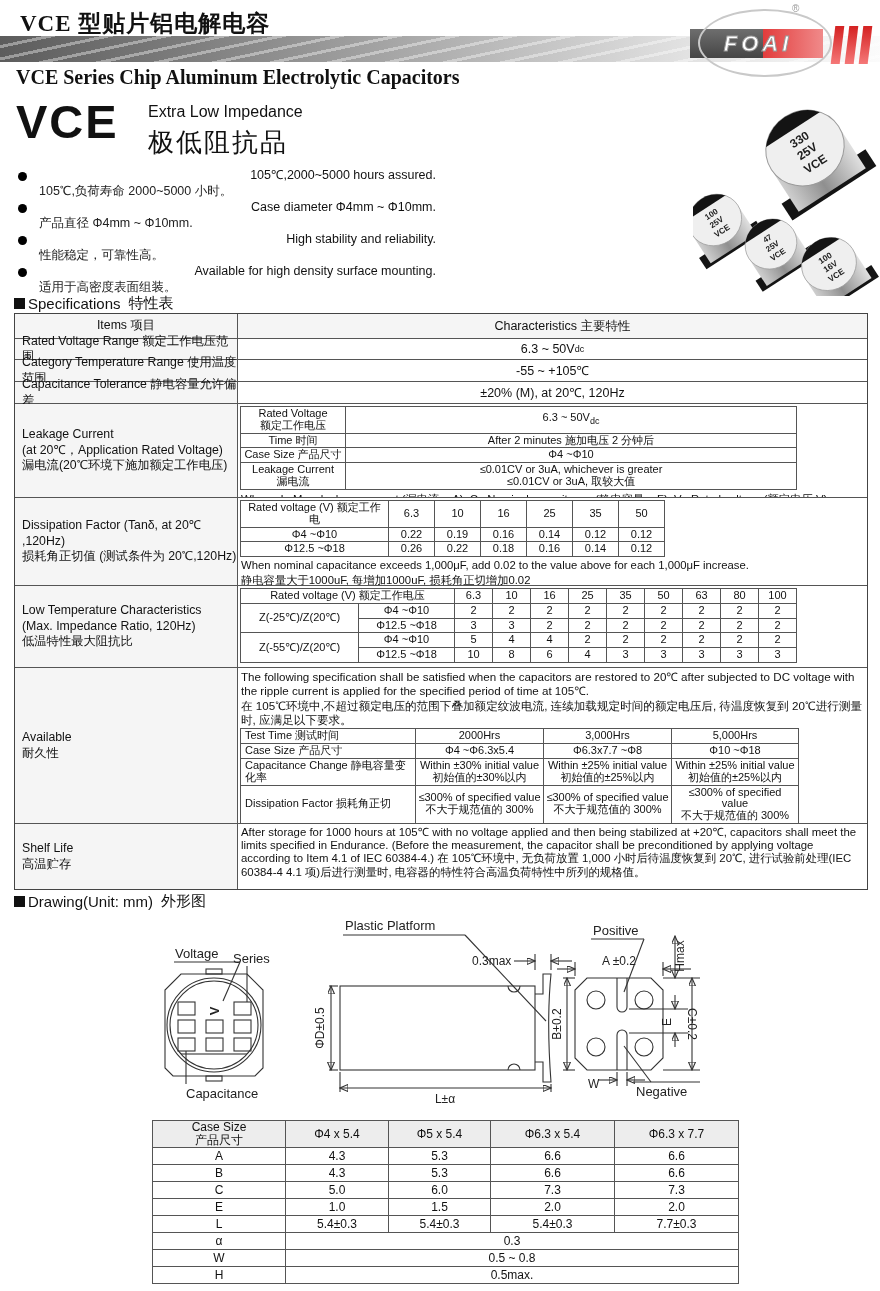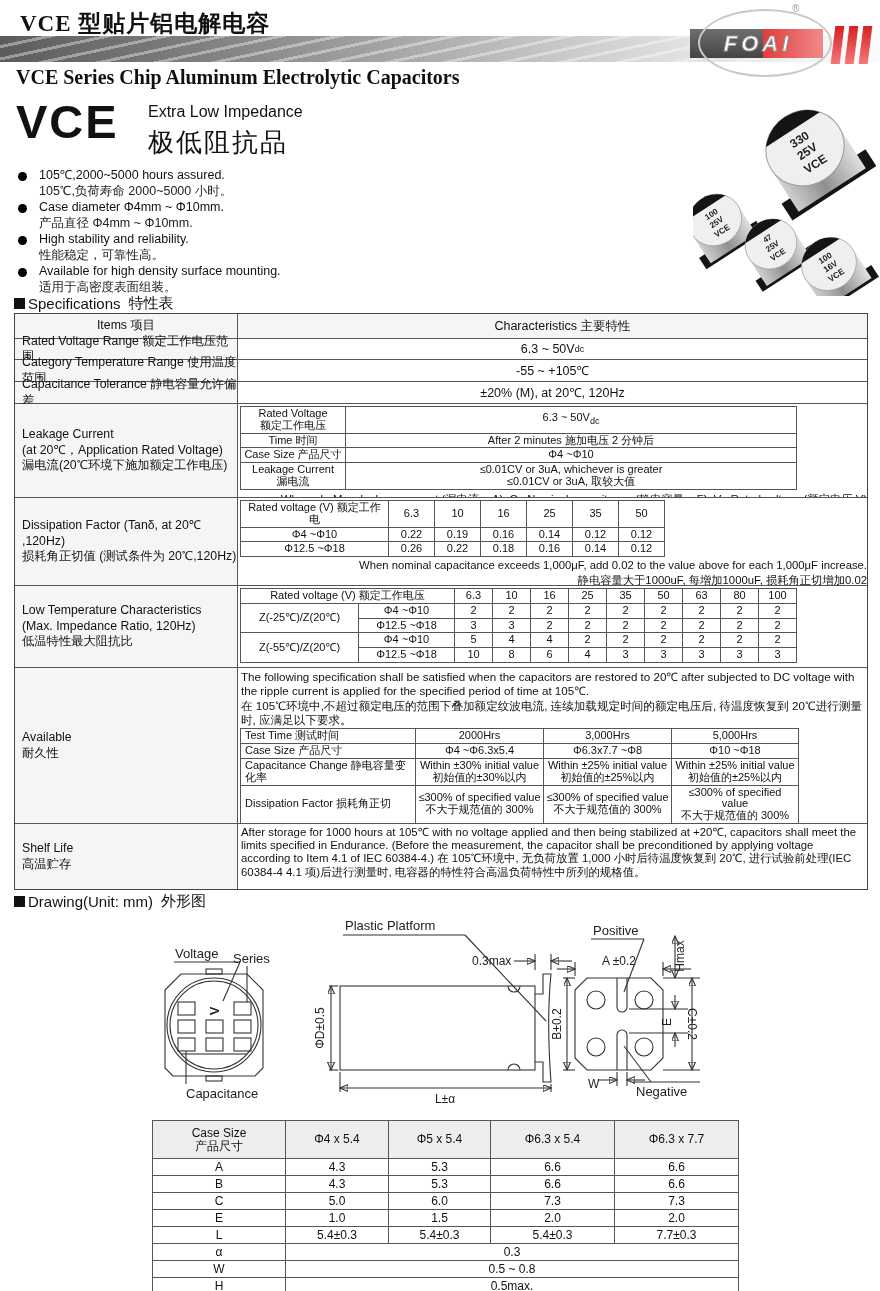--- a/index.html
+++ b/index.html
@@ -24,21 +24,21 @@
   .stripes div{width:9px;height:38px;transform:skewX(-7deg);background:linear-gradient(180deg,#d42222,#f57878);}
   .series-title{position:absolute;left:16px;top:66px;font:bold 20px "Liberation Serif",serif;}
   
   .vce-big{position:absolute;left:16px;top:94px;font:bold 47px "Liberation Sans",sans-serif;letter-spacing:2px;}
   .tagline{position:absolute;left:148px;top:103px;}
   .tagline .en{font-size:16px;}
   .tagline .cn{font-size:26px;margin-top:4px;letter-spacing:2px;}
   .features{position:absolute;left:16px;top:168px;width:420px;}
   .feat{position:relative;padding-left:23px;margin-bottom:1px;}
   .feat .dot{position:absolute;left:2px;top:4px;width:9px;height:9px;border-radius:50%;background:#000;}
-  .feat .en{font-size:12.5px;line-height:15.5px;}
+  .feat .en{font-size:12.5px;line-height:15.5px;text-align:right;}
   .feat .cn{font-size:12.5px;line-height:15.5px;color:#222;}
   .photo{position:absolute;left:693px;top:96px;}
   
   .sec-h{position:absolute;display:flex;align-items:center;gap:3px;font-size:15px;}
   .sec-h .sq{width:11px;height:11px;background:#111;}
   .sec-h .cn{margin-left:5px;}
   
   .spec-table{position:absolute;left:14px;top:313px;width:852px;border:1.5px solid #444;background:#fff;}
   .srow{display:flex;border-top:1px solid #555;box-sizing:border-box;}
   .srow:first-child{border-top:none;}
@@ -48,33 +48,33 @@
   .lab.c{align-items:center;padding-left:0;}
   .con{flex:1;box-sizing:border-box;overflow:hidden;}
   .con.c{display:flex;align-items:center;justify-content:center;font-size:12.5px;}
   .hrow{background:#f5f5f5;font-size:12.5px;}
   .hrow .lab{justify-content:center;}
   sub{font-size:9px;}
   .itab{border-collapse:collapse;table-layout:fixed;margin:2px 0 0 2px;background:#fff;}
   .itab td{border:1px solid #555;font-size:11px;line-height:11.8px;text-align:center;
            white-space:pre-line;padding:1px 2px;height:13px;box-sizing:border-box;}
   .itab td.l{text-align:left;padding-left:4px;}
-  .note{font-size:11.3px;margin:2px 0 0 3px;text-align:right;}
+  .note{font-size:11.3px;margin:2px 0 0 3px;}
   .desc{font-size:11.6px;line-height:13.6px;margin:2px 4px 0 3px;}
   .shelf-desc{font-size:11.4px;line-height:13.2px;margin:2px 4px 0 3px;}
   
   .draw{position:absolute;left:130px;top:916px;}
   .draw text{font-family:"Liberation Sans",sans-serif;font-size:13px;fill:#222;}
   .draw .dim{font-size:12px;}
   .draw line,.draw path,.draw rect,.draw polygon,.draw circle,.draw ellipse{stroke:#333;fill:none;stroke-width:1.1;}
   
   .case-table{position:absolute;left:152px;top:1120px;border-collapse:collapse;table-layout:fixed;}
   .case-table td{border:1px solid #555;font-size:12px;text-align:center;white-space:pre-line;
                  height:17px;padding:0 2px;box-sizing:border-box;}
-  .case-table tr.chead td{background:#ededed;height:38px;line-height:13px;}
+  .case-table tr.chead td{background:#ededed;height:27px;line-height:13px;}
 </style>
 </head>
 <body>
 
 <div class="page">
 
   <div class="cn-title">VCE 型贴片铝电解电容</div>
   <div class="gbar"></div>
   <div class="logo-bar">
       <div class="g"></div>

